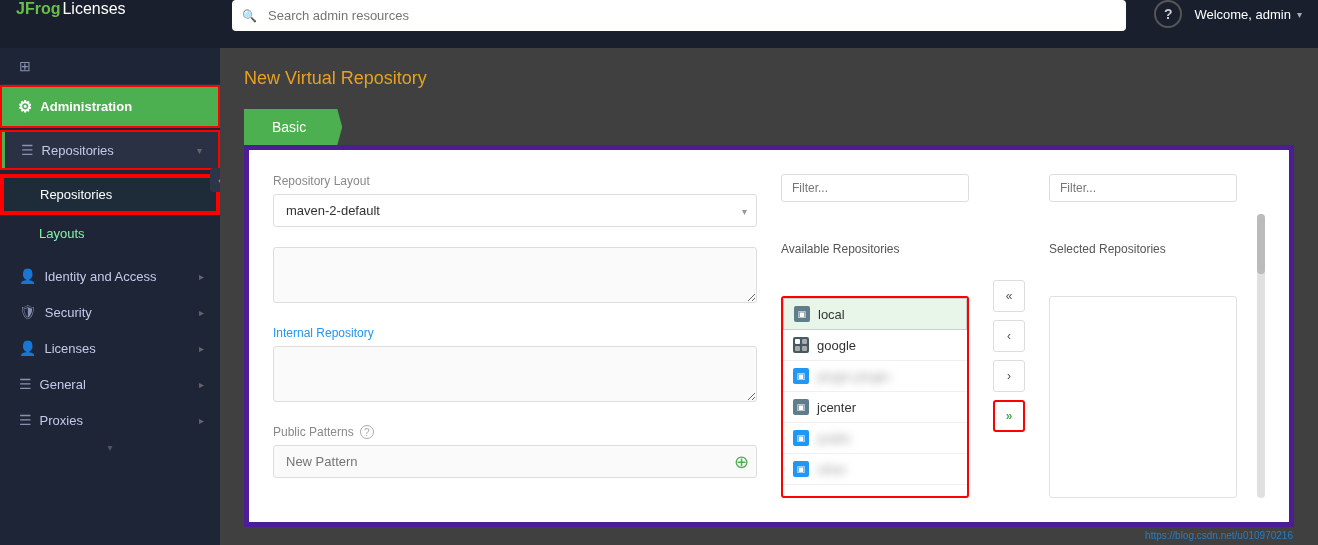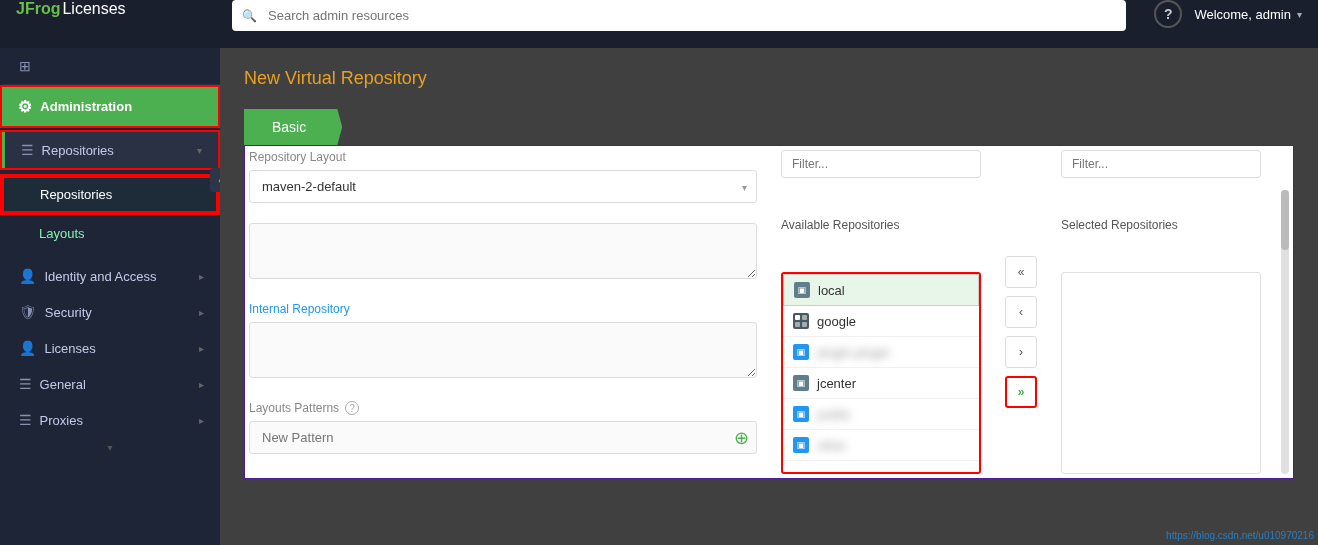--- a/index.html
+++ b/index.html
@@ -42,21 +42,21 @@
     .content-inner { padding: 20px 24px; }
     .page-title { font-size: 18px; color: #e8a020; font-weight: 400; margin-bottom: 20px; }
 
     
     .tabs-bar { display: flex; margin-bottom: 0; }
     .tab { padding: 10px 28px; font-size: 14px; cursor: pointer; }
     .tab.active { background: #4caf50; color: #fff; font-weight: 500; clip-path: polygon(0 0, 95% 0, 100% 50%, 95% 100%, 0 100%); padding-right: 36px; }
     .tab.inactive { background: #fff; color: #555; border: 1px solid #ddd; border-left: none; padding-left: 36px; margin-left: -10px; }
 
     
-    .form-grid { display: flex; gap: 24px; margin-top: 0; border: 1px solid #4c1d95; padding: 4px; background: #fff; }
+    .form-grid { display: flex; gap: 24px; margin-top: 0; border: 5px solid #4c1d95; padding: 24px; background: #fff; }
     .form-left { flex: 1; min-width: 320px; }
     .form-right { flex: 1; display: flex; gap: 16px; }
 
     .form-field { margin-bottom: 20px; }
     .form-label { font-size: 12px; color: #888; margin-bottom: 6px; display: block; }
     .form-label.blue { color: #2196f3; }
     .form-select-wrap { position: relative; }
     .form-select { width: 100%; padding: 8px 12px; border: 1px solid #ddd; border-radius: 3px; font-size: 13px; appearance: none; background: #fff; color: #333; cursor: pointer; }
     .form-select-arrow { position: absolute; right: 10px; top: 50%; transform: translateY(-50%); color: #999; font-size: 10px; pointer-events: none; }
     .form-textarea { width: 100%; padding: 8px 12px; border: 1px solid #ddd; border-radius: 3px; font-size: 13px; color: #333; resize: vertical; min-height: 56px; background: #fafafa; }
@@ -85,21 +85,21 @@
     .transfer-btn.double-right { border: 2px solid #f00; }
 
     
     .content::-webkit-scrollbar { width: 6px; }
     .content::-webkit-scrollbar-track { background: #f0f0f0; }
     .content::-webkit-scrollbar-thumb { background: #ccc; border-radius: 3px; }
 
     .right-scroll { width: 8px; background: #e0e0e0; border-radius: 4px; position: relative; cursor: pointer; margin-left: 4px; }
     .right-scroll-thumb { width: 100%; height: 60px; background: #bbb; border-radius: 4px; position: absolute; top: 0; }
 
-    .watermark { position: absolute; bottom: 4px; right: 4px; font-size: 10px; color: #2196f3; opacity: 0.7; }
+    .watermark { position: absolute; bottom: 4px; right: 25px; font-size: 10px; color: #2196f3; opacity: 0.7; }
   </style>
 </head>
 <body>
 
 <div class="topbar">
   <div class="topbar-logo">
     <span class="logo-jfrog">JFrog</span>
     <span class="logo-platform">Licenses</span>
   </div>
   <div class="topbar-search">
@@ -219,21 +219,21 @@
             <textarea class="form-textarea" style=""></textarea>
           </div>
 
           <div class="form-field">
             <label class="form-label blue">Internal Repository</label>
             <textarea class="form-textarea" style=""></textarea>
           </div>
 
           <div class="form-field">
             <div class="patterns-label">
-              <span>Layouts Patterns</span>
+              <span>Public Patterns</span>
               <span class="help-icon">?</span>
             </div>
             <div class="form-input-with-icon">
               <input class="form-input" type="text" placeholder="New Pattern" style="">
               <span class="form-input-add">⊕</span>
             </div>
           </div>
         </div>
 
         <div class="form-right">

